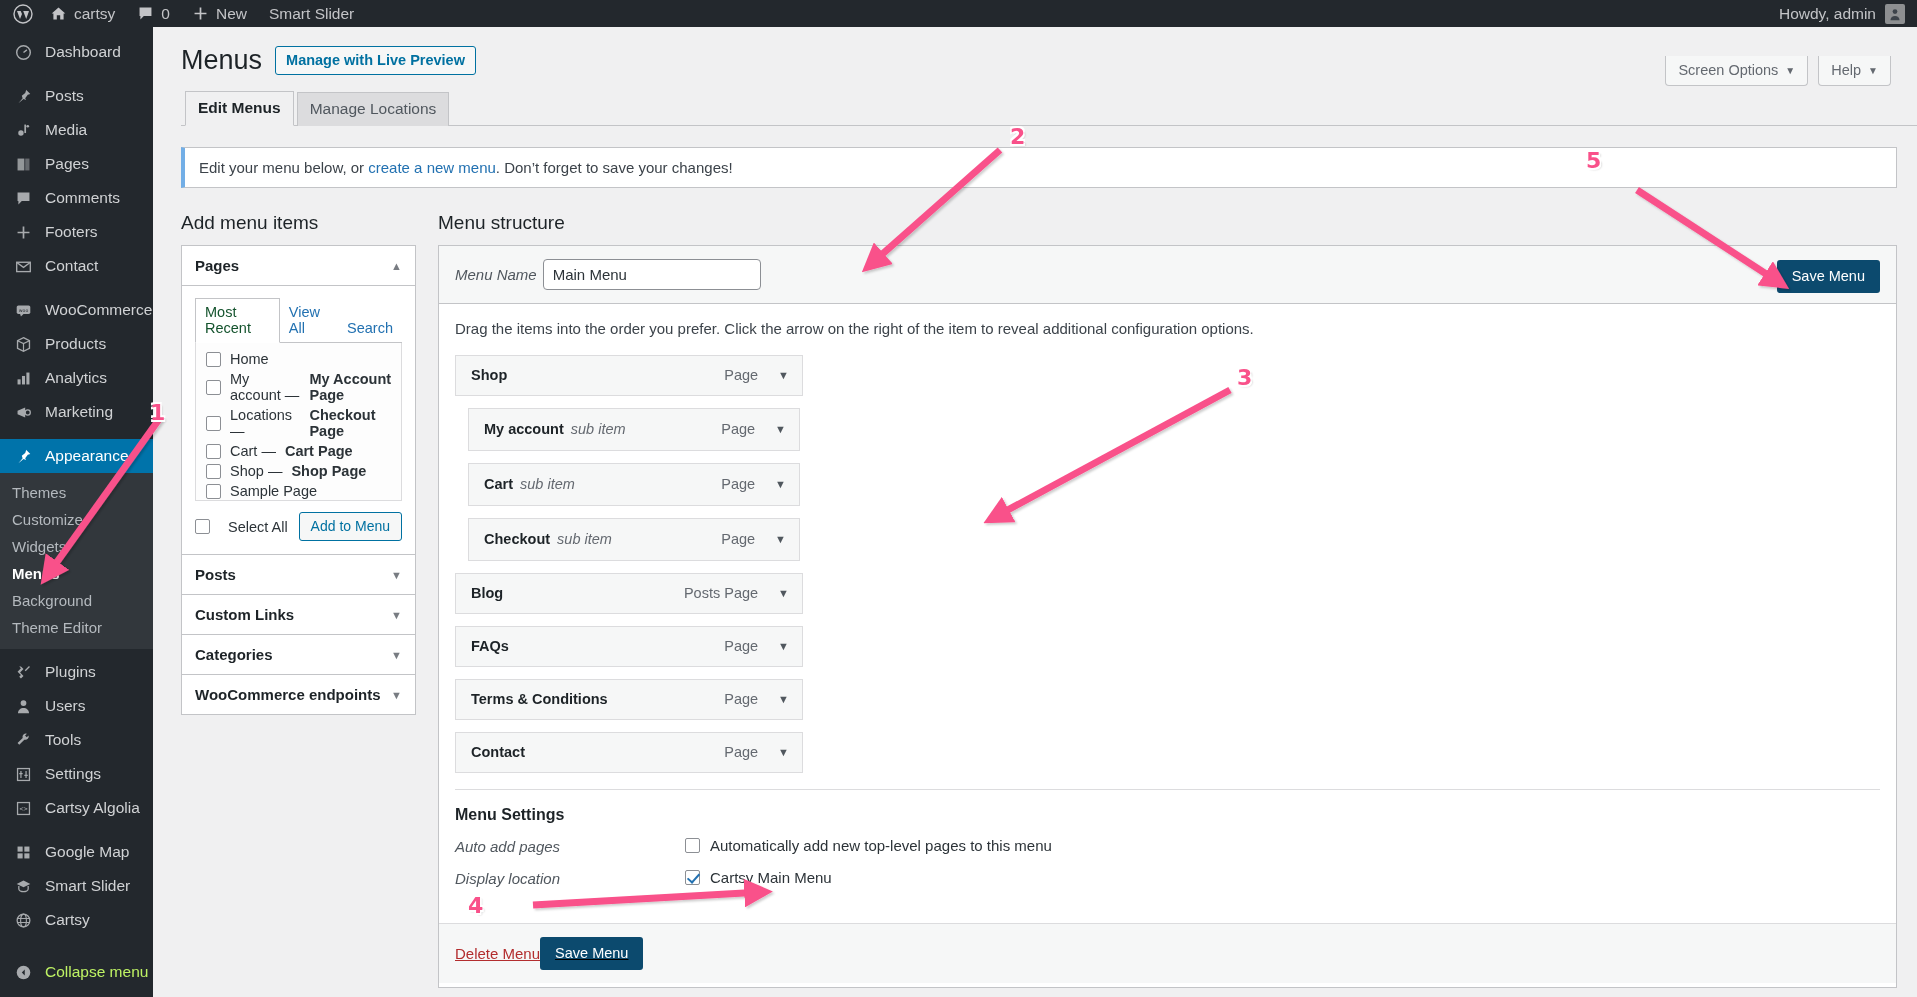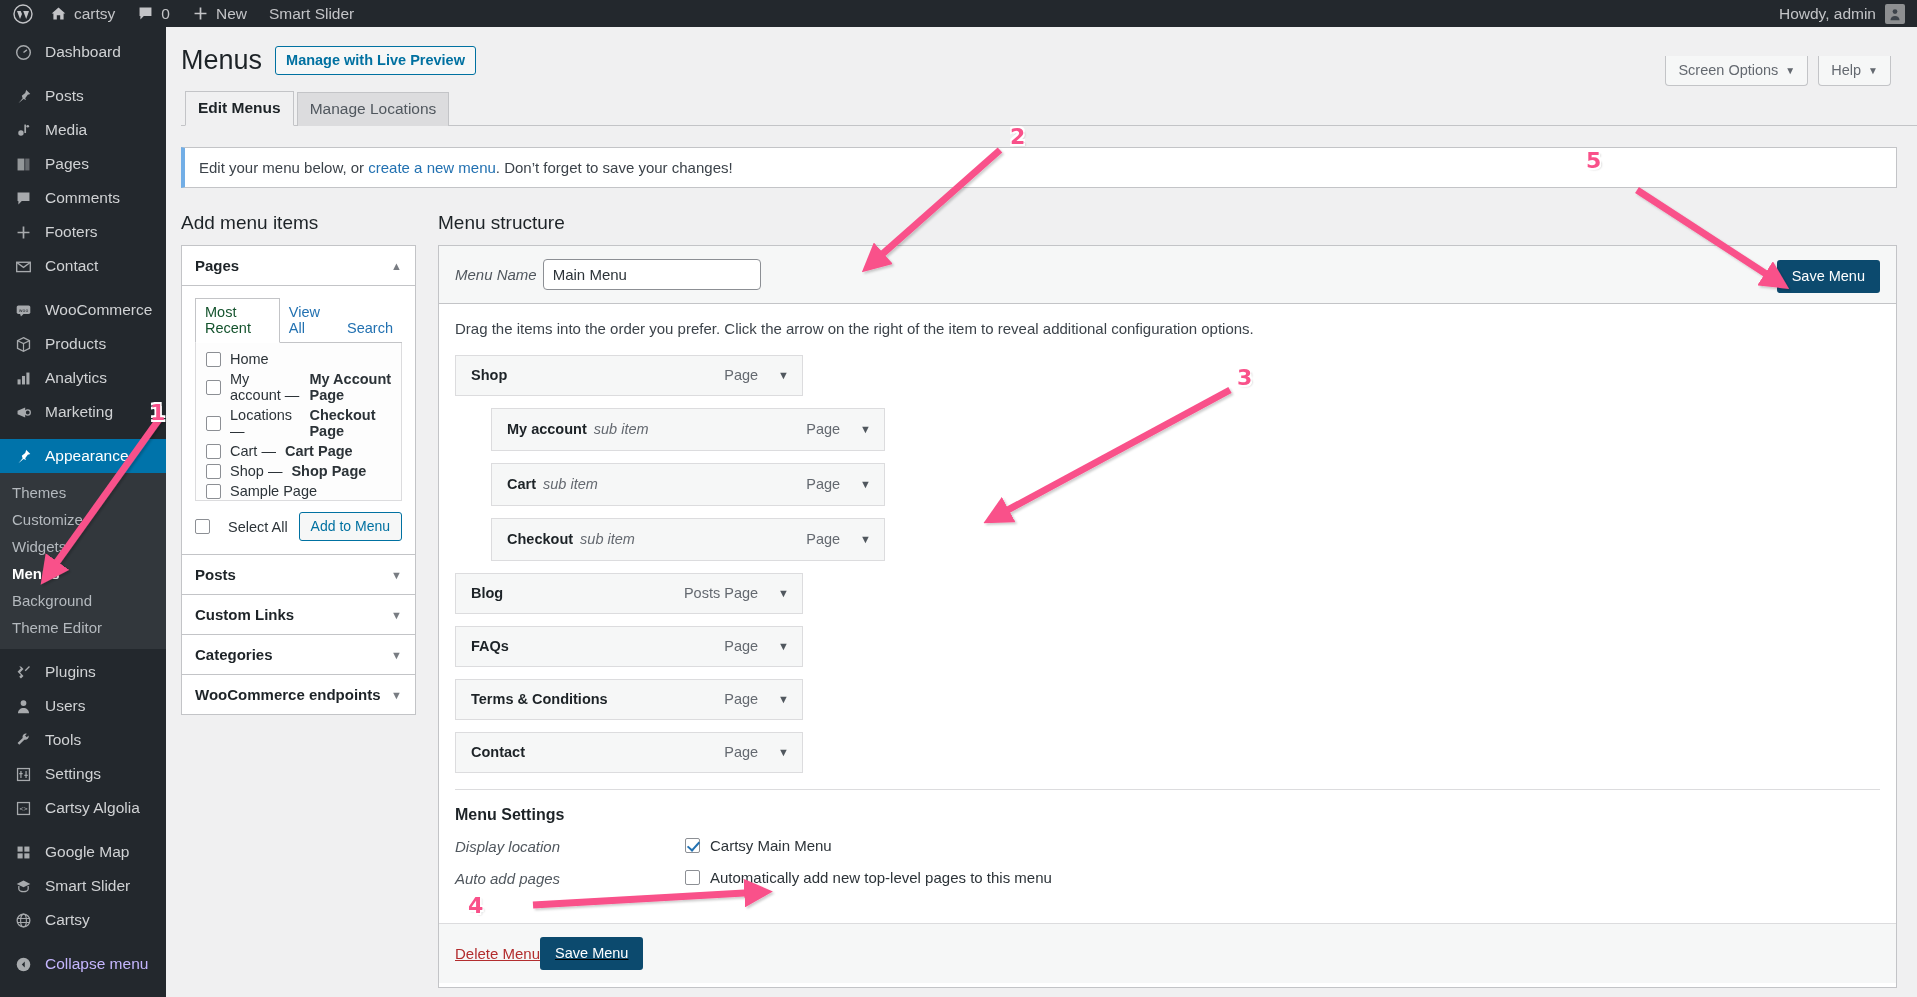--- a/index.html
+++ b/index.html
@@ -22,41 +22,41 @@
   }
   .ab-item { display:flex; align-items:center; gap:7px; padding:0 11px; height:27px; color:#c3c4c7; cursor:pointer; }
   .ab-item.logo { padding-left:13px; padding-right:6px; }
   .ab-right { margin-left:auto; display:flex; align-items:center; padding-right:12px; gap:9px; }
   .avatar-box { width:20px;height:20px;background:#8d8f91; border-radius:2px; display:flex;align-items:center;justify-content:center;}
   .avatar-box svg { display:block; }
   .ab-ico { display:inline-flex; align-items:center; }
 
   
   #adminmenu {
-    position:absolute; top:27px; left:0; width:166px; height:970px;
+    position:absolute; top:27px; left:0; width:153px; height:970px;
     background:#23282d; color:#d0d2d4; font-size:15.5px; z-index:50;
   }
   .menu-top {
     display:flex; align-items:center; gap:11px;
     height:34px; padding:0 0 0 12px; color:#d0d2d4; cursor:pointer;
   }
   .menu-top .mi { width:22px; display:inline-flex; justify-content:center; align-items:center; color:#a7aaad; }
   .menu-top.current { background:#0073aa; color:#fff; position:relative; }
   .menu-top.current .mi { color:#fff; }
   .menu-top.current:after {
     content:""; position:absolute; right:-8px; top:50%; margin-top:-8px;
     border:8px solid transparent; border-right-color:#f0f0f1; border-left:0;
   }
   .menu-sep { height:10px; }
   .submenu { background:#32373c; padding:6px 0 8px 0; }
   .submenu a {
     display:block; padding:5px 0 5px 12px; color:#b4b9be; font-size:15px; text-decoration:none; cursor:pointer;
   }
   .submenu a.cur { color:#fff; font-weight:bold; }
-  .collapse { margin-top:10px; color:#c4b5fd; }
+  .collapse { margin-top:10px; color:#bef264;align-items:flex-end; }
 
   
   #wpbody {
     position:absolute; top:27px; left:161px; width:1756px; height:970px;
     background:#f0f0f1; overflow:hidden;
   }
 
   .screen-meta {
     position:absolute; top:29px; right:26px; display:flex; gap:10px;
   }
@@ -140,21 +140,21 @@
     border:1px solid #8c8f94; border-radius:4px; color:#2c3338; background:#fff;
   }
   .ms-body { padding:16px 16px 0 16px; }
   .ms-hint { font-size:15px; color:#3c434a; margin-bottom:18px; }
 
   .mi-row {
     background:#f6f7f7; border:1px solid #dcdcde; margin-bottom:12px;
     display:flex; align-items:center; justify-content:space-between;
     padding:11px 13px 12px 15px; width:348px; cursor:move;
   }
-  .mi-row.sub { margin-left:36px; width:394px;text-align:right; }
+  .mi-row.sub { margin-left:13px; width:332px;text-align:right; }
   .mi-ttl { font-size:14.5px; font-weight:bold; color:#1d2327; }
   .mi-sub { font-size:14.5px; font-style:italic; color:#646970; font-weight:normal; margin-left:7px; }
   .mi-right { display:flex; align-items:center; gap:20px; }
   .mi-type { font-size:14.5px; color:#646970; }
   .mi-tri { font-size:11px; color:#50575e; cursor:pointer; }
 
   .ms-settings { border-top:1px solid #dcdcde; margin-top:16px; padding:16px 0 18px 0; }
   h3.msh { font-size:16px; font-weight:bold; color:#1d2327; margin:0 0 13px 0; }
   .set-row { display:flex; align-items:flex-start; margin-bottom:14px; }
   .set-label { width:230px; font-size:15px; font-style:italic; color:#50575e; padding-top:1px; }
@@ -606,31 +606,31 @@
             <span class="mi-ttl">Contact</span>
             <span class="mi-right">
               <span class="mi-type">Page</span>
               <span class="mi-tri">▼</span>
             </span>
           </div>
 
           <div class="ms-settings">
             <h3 class="msh">Menu Settings</h3>
             <div class="set-row">
+              <div class="set-label">Auto add pages</div>
+              <div class="set-ctl">
+                <span class="cb"></span>
+                <span>Automatically add new top-level pages to this menu</span>
+              </div>
+            </div>
+            <div class="set-row">
               <div class="set-label">Display location</div>
               <div class="set-ctl">
                 <span class="cb checked"></span>
                 <span>Cartsy Main Menu</span>
-              </div>
-            </div>
-            <div class="set-row">
-              <div class="set-label">Auto add pages</div>
-              <div class="set-ctl">
-                <span class="cb"></span>
-                <span>Automatically add new top-level pages to this menu</span>
               </div>
             </div>
           </div>
 
           <div class="ms-foot">
             <span class="del-link">Delete Menu</span>
             <button class="btn-primary">Save Menu</button>
           </div>
         </div>
       </div>

